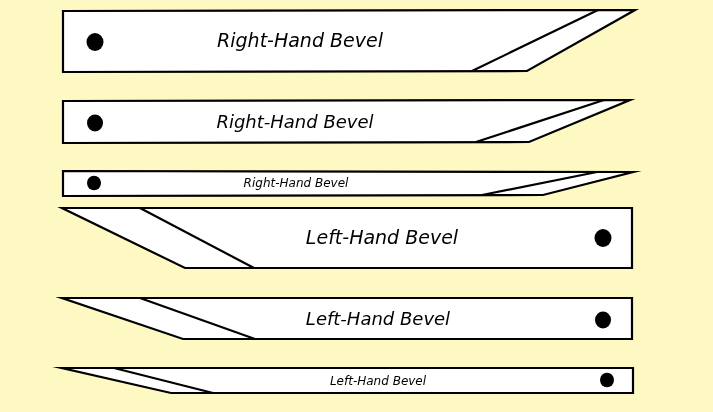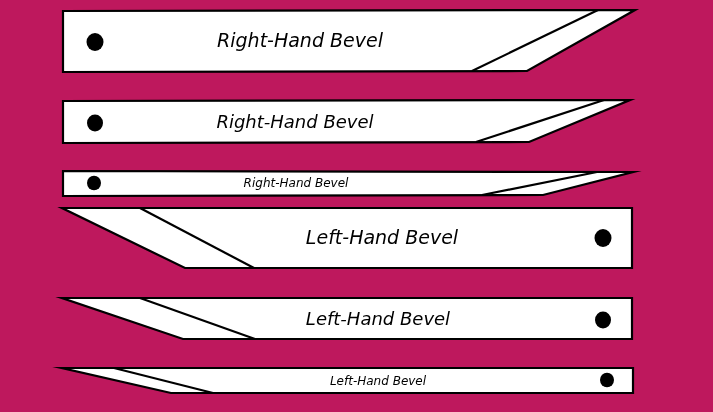--- a/index.html
+++ b/index.html
@@ -10,21 +10,21 @@
   body {
     width: 713px;
     height: 412px;
     font-family: "DejaVu Sans", sans-serif;
     overflow: hidden;
   }
   #stage {
     position: relative;
     width: 713px;
     height: 412px;
-    background: #be185d;
+    background: #fef9c3;
   }
   svg#blades {
     display: block;
     width: 713px;
     height: 412px;
   }
   .blade-outline {
     fill: #ffffff;
     stroke: #000000;
     stroke-width: 2.2;

